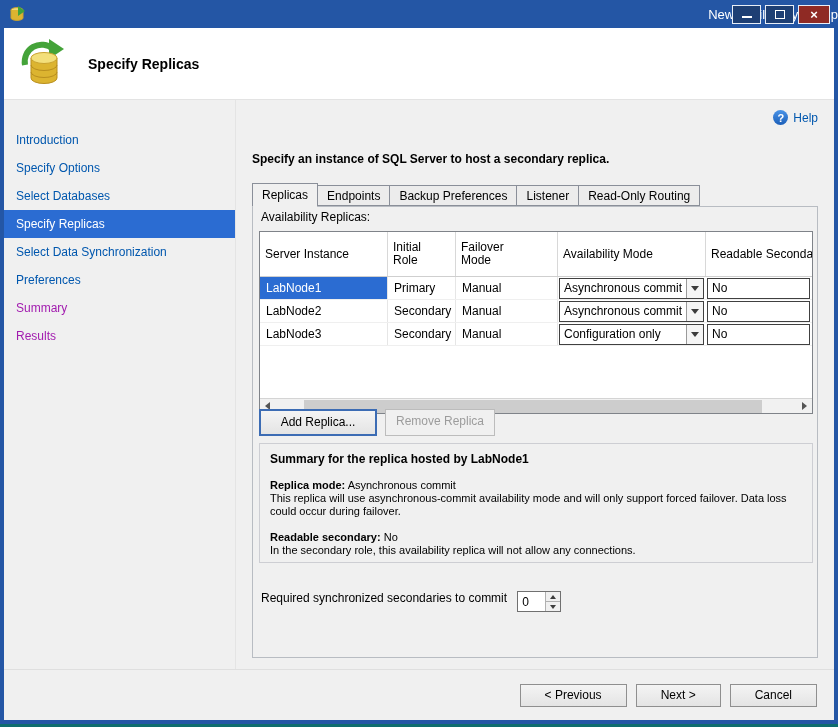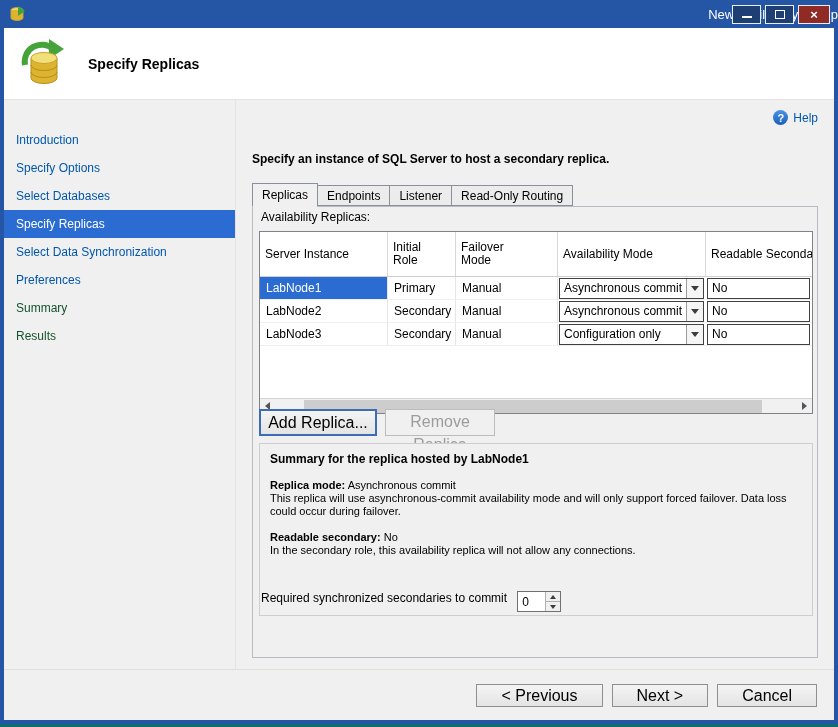--- a/index.html
+++ b/index.html
@@ -23,21 +23,21 @@
   .header { height:72px; background:#ffffff; position:relative; flex:none; border-bottom:1px solid #e3e3e3; }
   .hdr-icon { position:absolute; left:14px; top:10px; width:50px; height:50px; }
   .hdr-title { position:absolute; left:84px; top:28px; font-weight:bold; font-size:14px; color:#000; }
 
   .content { flex:1; display:flex; min-height:0; }
 
   
   .sidebar { width:232px; flex:none; padding-top:26px; background:#f0f0f0; border-right:1px solid #e4e4e4; }
   .nav-item { height:28px; line-height:28px; padding-left:12px; font-size:12px; color:#0057ae; cursor:pointer; white-space:nowrap; }
   .nav-item.selected { background:#2b6cd2; color:#ffffff; }
-  .nav-item.disabled { color:#14532d; cursor:default; }
+  .nav-item.disabled { color:#a21caf; cursor:default; }
 
   
   .main { flex:1; position:relative; font-size:12px; background:#f0f0f0; }
   .help { position:absolute; top:10px; right:16px; display:flex; gap:5px; align-items:center; color:#0057ae; cursor:pointer; }
   .help-icon { width:15px; height:15px; border-radius:50%; background:linear-gradient(#4a94e8,#1b5eb8); color:#fff; font-weight:bold; font-size:11px; display:flex; align-items:center; justify-content:center; }
   .instruction { position:absolute; top:52px; left:16px; font-weight:bold; color:#000; }
 
   .tabs { position:absolute; top:83px; left:16px; display:flex; z-index:2; }
   .tab { height:21px; line-height:20px; padding:0 9px; border:1px solid #8a8f99; margin-left:-1px; margin-top:2px; background:#ececec; cursor:pointer; white-space:nowrap; }
   .tab.active { margin-top:0; height:24px; line-height:23px; background:#f0f0f0; border-bottom-color:#f0f0f0; z-index:3; }
@@ -65,26 +65,26 @@
   .gfill { height:52px; background:#fff; }
 
   .hscroll { height:15px; background:#f1f1f1; border-top:1px solid #d4d4d4; position:relative; }
   .hs-btn { position:absolute; top:0; width:15px; height:14px; display:flex; align-items:center; justify-content:center; cursor:pointer; }
   .hs-btn.left { left:0; } .hs-btn.right { right:0; }
   .tri-left { width:0; height:0; border-top:4px solid transparent; border-bottom:4px solid transparent; border-right:5px solid #555; }
   .tri-right { width:0; height:0; border-top:4px solid transparent; border-bottom:4px solid transparent; border-left:5px solid #555; }
   .hs-thumb { position:absolute; left:44px; top:1px; width:458px; height:13px; background:#cdcdcd; cursor:grab; }
 
   
-  .btn { font-size:16px; text-align:center; background:linear-gradient(#f4f4f4,#e4e4e4); border:1px solid #8f8f8f; cursor:pointer; color:#000; }
+  .btn { font-size:12px; text-align:center; background:linear-gradient(#f4f4f4,#e4e4e4); border:1px solid #8f8f8f; cursor:pointer; color:#000; }
   .btn-add { position:absolute; top:202px; left:6px; width:118px; height:27px; border:2px solid #3c6cb4; line-height:23px; }
   .btn-remove { position:absolute; top:202px; left:132px; width:110px; height:27px; color:#9c9c9c; border-color:#bcbcbc; background:#f0f0f0; line-height:23px; cursor:default; }
 
   
-  .sumbox { position:absolute; top:236px; left:6px; width:554px; height:173px; border:1px solid #cdced3; padding:8px 10px; background:#f0f0f0; }
+  .sumbox { position:absolute; top:236px; left:6px; width:554px; height:120px; border:1px solid #cdced3; padding:8px 10px; background:#f0f0f0; }
   .sum-title { font-weight:bold; font-size:12px; margin-bottom:13px; }
   .sum-line { font-size:11px; line-height:13px; }
   .sum-desc { font-size:11px; line-height:13px; margin-bottom:13px; }
   .sum-b { font-weight:bold; }
 
   
   .secrow { position:absolute; top:384px; left:8px; display:flex; align-items:flex-start; gap:10px; }
   .spin { display:flex; border:1px solid #707070; background:#fff; width:44px; height:21px; }
   .spin input { flex:1; min-width:0; border:none; outline:none; font-family:"Liberation Sans", sans-serif; font-size:12px; padding-left:4px; background:#fff; }
   .spin-btns { width:15px; border-left:1px solid #b0b0b0; display:flex; flex-direction:column; }
@@ -155,20 +155,21 @@
         <div class="help">
           <span class="help-icon">?</span>
           <span>Help</span>
         </div>
 
         <div class="instruction">Specify an instance of SQL Server to host a secondary replica.</div>
 
         <div class="tabs">
           <div class="tab active">Replicas</div>
           <div class="tab">Endpoints</div>
+          <div class="tab">Backup Preferences</div>
           <div class="tab">Listener</div>
           <div class="tab">Read-Only Routing</div>
         </div>
 
         <div class="panel">
 
           <div class="avail-label">Availability Replicas:</div>
 
           <div class="grid">
             <div class="ghead">

